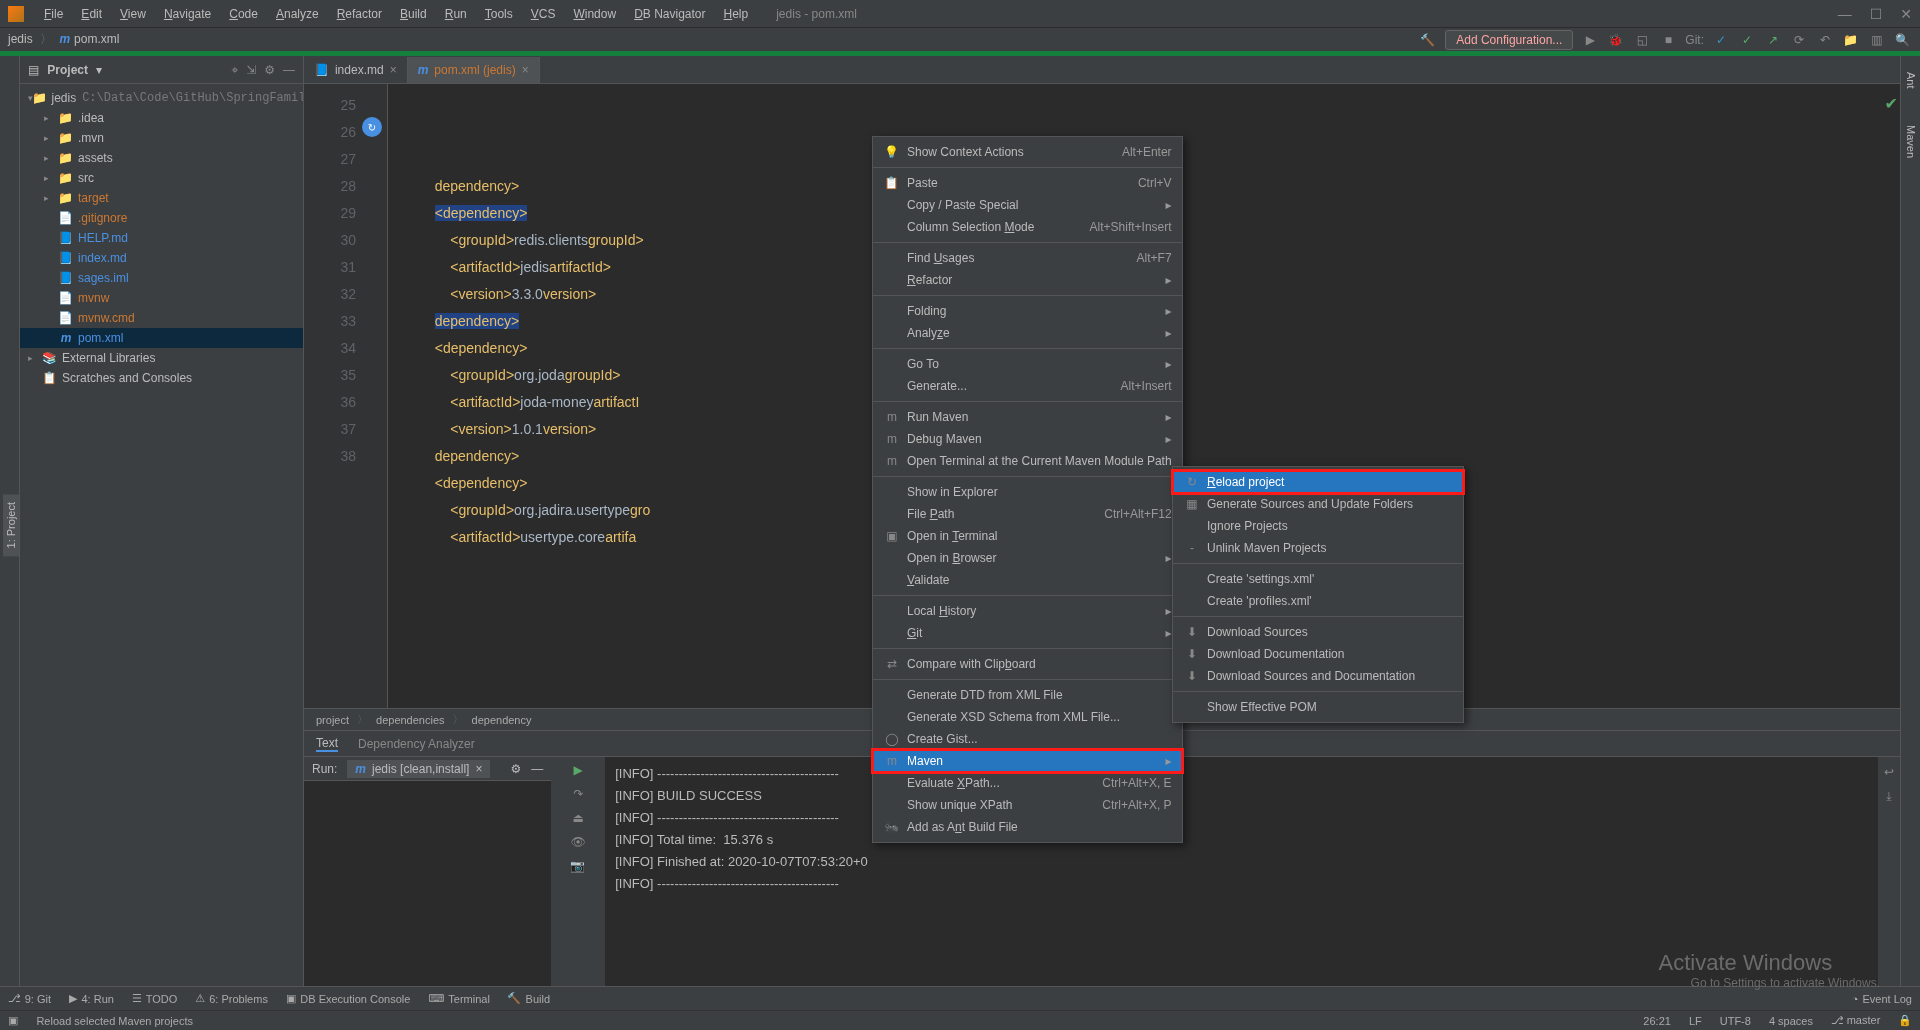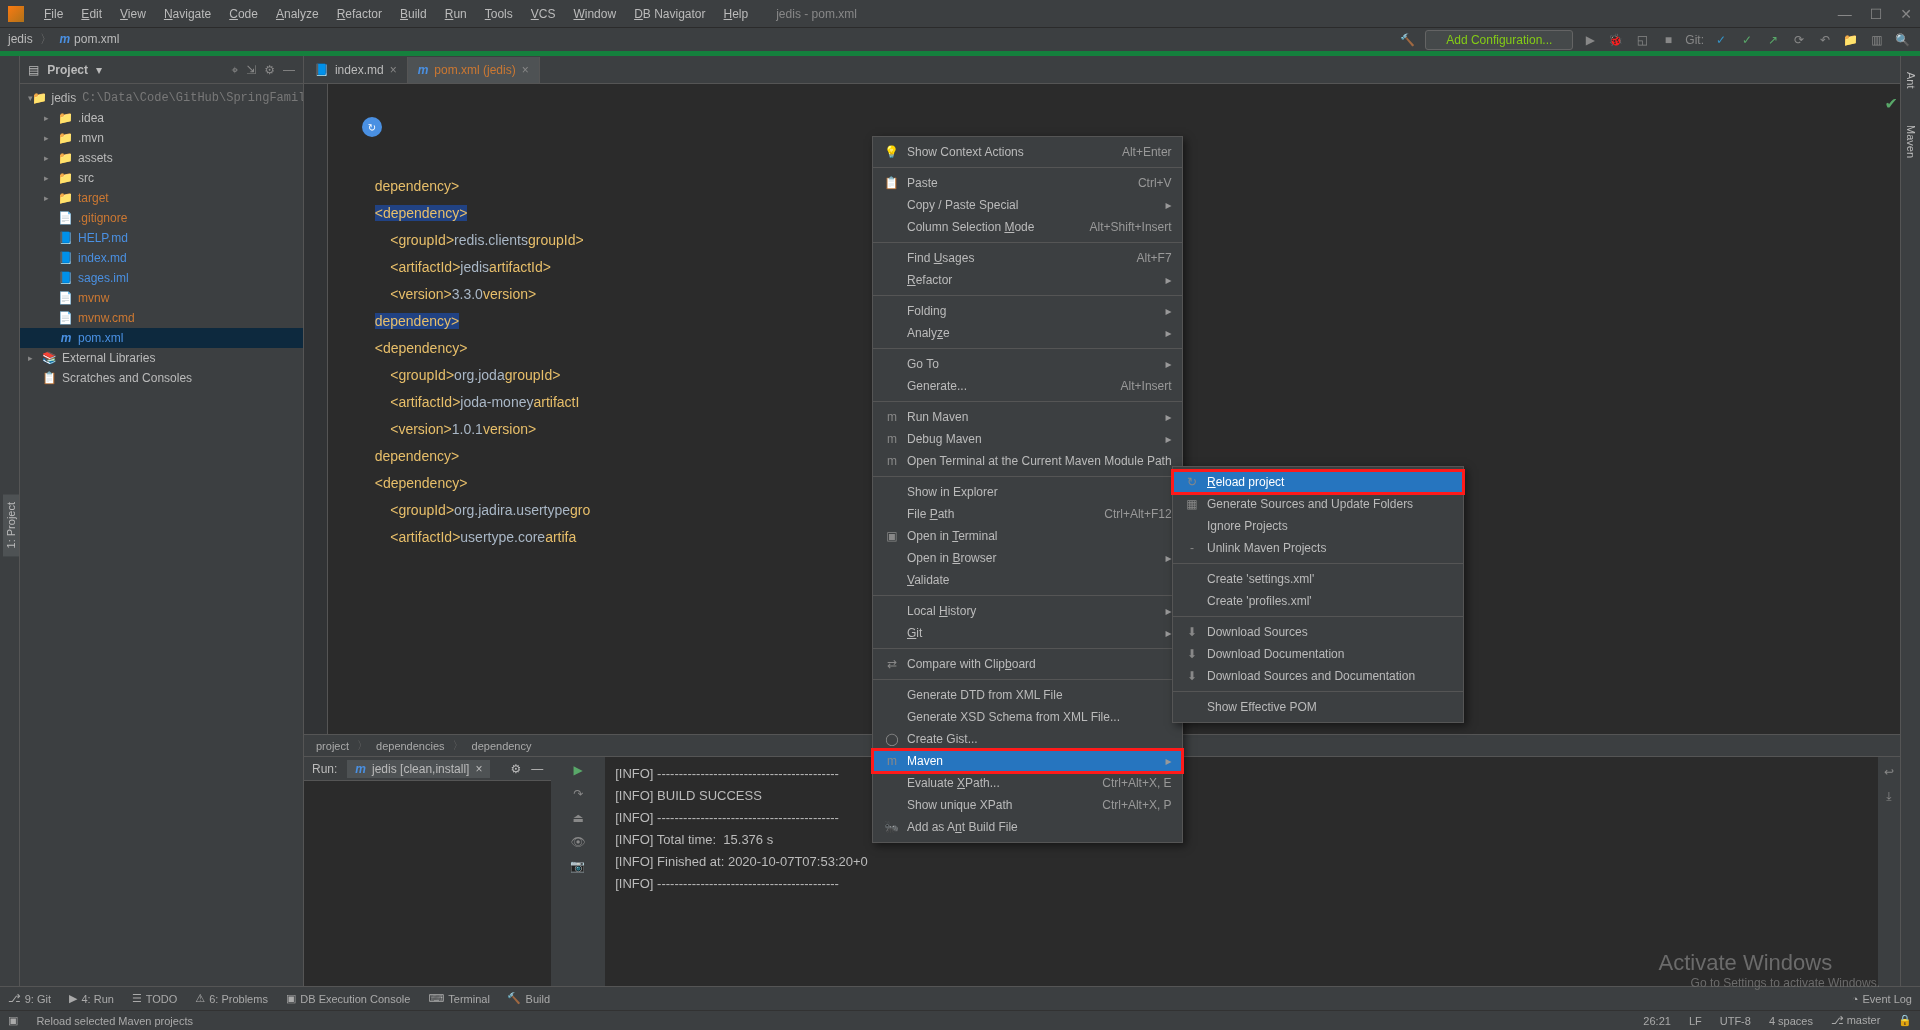--- a/index.html
+++ b/index.html
@@ -9,21 +9,21 @@
 .menubar { display: flex; gap: 2px; }
 .menu-item { padding: 4px 8px; cursor: pointer; color: #bbbbbb; }
 .menu-item u { text-decoration: underline; }
 .title-text { margin-left: 20px; color: #888; }
 .win-controls { margin-left: auto; display: flex; gap: 18px; color: #888; font-size: 14px; }
 .navbar { height: 28px; background: #3c3f41; display: flex; align-items: center; padding: 0 8px; border-bottom: 5px solid #15803d; }
 .crumb { color: #bbbbbb; }
 .crumb .sep { color: #777; margin: 0 4px; }
 .crumb .pom-ic { color: #4a90e2; font-weight: bold; font-style: italic; margin-right: 4px; }
 .nav-right { margin-left: auto; display: flex; align-items: center; gap: 8px; color: #888; }
-.nav-config { background: #45494a; border: 1px solid #646464; padding: 2px 20px; border-radius: 3px; color: #84cc16; }
+.nav-config { background: #45494a; border: 1px solid #646464; padding: 2px 10px; border-radius: 3px; color: #fca5a5; }
 .nav-ic { width: 18px; text-align: center; }
 .main { display: flex; height: calc(100% - 28px - 28px - 24px - 20px); }
 .tool-strip { width: 20px; background: #3c3f41; border-right: 1px solid #555; writing-mode: vertical-rl; text-orientation: mixed; display: flex; flex-direction: column; align-items: center; padding-top: 8px; gap: 20px; font-size: 11px; color: #bbb; }
 .tool-strip .rot { transform: rotate(180deg); padding: 8px 2px; cursor: pointer; }
 .tool-strip .rot.active { background: #4e5254; }
 .tool-strip-right { width: 20px; background: #3c3f41; border-left: 1px solid #555; display: flex; flex-direction: column; align-items: center; padding-top: 8px; gap: 20px; font-size: 11px; color: #bbb; }
 .tool-strip-right .rot { writing-mode: vertical-rl; padding: 8px 2px; cursor: pointer; }
 .project-pane { width: 284px; background: #3c3f41; border-right: 1px solid #555; display: flex; flex-direction: column; }
 .pane-header { height: 28px; display: flex; align-items: center; padding: 0 8px; border-bottom: 1px solid #555; gap: 8px; }
 .pane-header .title { font-weight: bold; }
@@ -246,33 +246,53 @@
   <div class="editor-area">
     <div class="editor-tabs" id="etabs">
         <div class="etab">📘 <span>index.md</span> <span class="close">×</span></div>
         <div class="etab active">
           <span style="color:#4a90e2;font-weight:bold;font-style:italic">m</span> 
           <span style="color:#cc7832">pom.xml (jedis)</span> 
           <span class="close">×</span>
         </div>
       </div>
     <div class="editor-content">
+      <div class="gutter" id="gutter">
+          <div>25</div>
+          <div>26</div>
+          <div>27</div>
+          <div>28</div>
+          <div>29</div>
+          <div>30</div>
+          <div>31</div>
+          <div>32</div>
+          <div>33</div>
+          <div>34</div>
+          <div>35</div>
+          <div>36</div>
+          <div>37</div>
+          <div>38</div>
+        </div>
       <div class="gutter-icon">↻</div>
       <div class="fold-gutter"></div>
       <div class="code" id="code">
         <span class="ok-gutter">✔</span>
       <div>            <span class="tag"><span class="tag">dependency</span><span class="tag">&gt;</span></span></div><div>            <span class="hilite"><span class="tag">&lt;</span><span class="tag">dependency</span><span class="tag">&gt;</span></span></div><div>                <span class="tag">&lt;</span><span class="tag">groupId</span><span class="tag">&gt;</span><span class="text-c">redis.clients</span><span class="tag"><span class="tag">groupId</span><span class="tag">&gt;</span></span></div><div>                <span class="tag">&lt;</span><span class="tag">artifactId</span><span class="tag">&gt;</span><span class="text-c">jedis</span><span class="tag"><span class="tag">artifactId</span><span class="tag">&gt;</span></span></div><div>                <span class="tag">&lt;</span><span class="tag">version</span><span class="tag">&gt;</span><span class="text-c">3.3.0</span><span class="tag"><span class="tag">version</span><span class="tag">&gt;</span></span></div><div>            <span class="hilite"><span class="tag"><span class="tag">dependency</span><span class="tag">&gt;</span></span></span></div><div>            <span class="tag">&lt;</span><span class="tag">dependency</span><span class="tag">&gt;</span></div><div>                <span class="tag">&lt;</span><span class="tag">groupId</span><span class="tag">&gt;</span><span class="text-c">org.joda</span><span class="tag"><span class="tag">groupId</span><span class="tag">&gt;</span></span></div><div>                <span class="tag">&lt;</span><span class="tag">artifactId</span><span class="tag">&gt;</span><span class="text-c">joda-money</span><span class="tag"><span class="tag">artifactI</span></span></div><div>                <span class="tag">&lt;</span><span class="tag">version</span><span class="tag">&gt;</span><span class="text-c">1.0.1</span><span class="tag"><span class="tag">version</span><span class="tag">&gt;</span></span></div><div>            <span class="tag"><span class="tag">dependency</span><span class="tag">&gt;</span></span></div><div>            <span class="tag">&lt;</span><span class="tag">dependency</span><span class="tag">&gt;</span></div><div>                <span class="tag">&lt;</span><span class="tag">groupId</span><span class="tag">&gt;</span><span class="text-c">org.jadira.usertype</span><span class="tag"><span class="tag">gro</span></span></div><div>                <span class="tag">&lt;</span><span class="tag">artifactId</span><span class="tag">&gt;</span><span class="text-c">usertype.core</span><span class="tag"><span class="tag">artifa</span></span></div></div>
     </div>
     <div class="crumb-bar" id="crumbbar">
         <span>project</span>
         <span class="sep">〉</span>
         <span>dependencies</span>
         <span class="sep">〉</span>
         <span>dependency</span>
       </div>
+    <div class="bottom-tabs">
+      <span class="btab active">Text</span>
+      <span class="btab">Dependency Analyzer</span>
+    </div>
 
     <div class="run-pane">
       <div class="run-header">
         <span>Run:</span>
         <span class="rtab">
           <span style="color:#4a90e2;font-style:italic;font-weight:bold">m</span>
           <span>jedis [clean,install]</span>
           <span>×</span>
         </span>
         <span class="spacer"></span>

